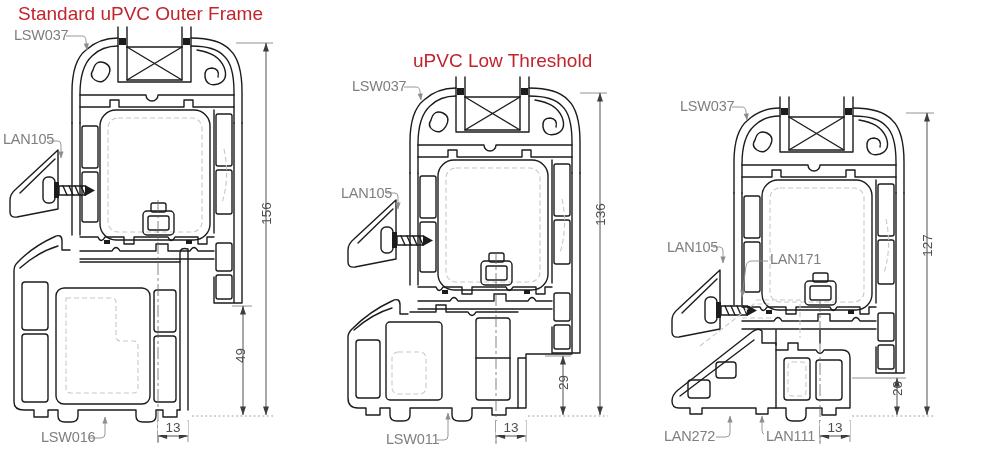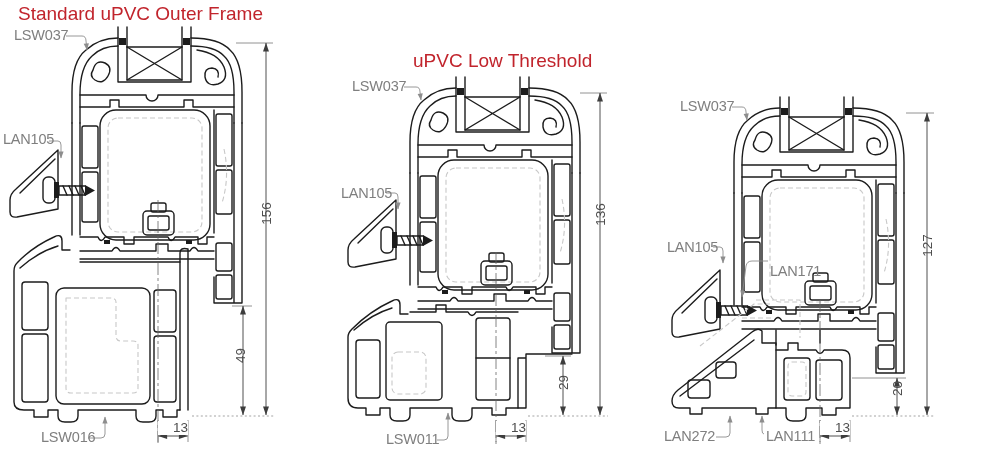--- a/index.html
+++ b/index.html
@@ -2,21 +2,21 @@
 <html><head>
 <meta charset="utf-8">
 <style>
   html,body{margin:0;padding:0;background:#fff;}
   .stage{position:relative;width:1000px;height:455px;background:#fff;overflow:hidden;
          font-family:"Liberation Sans",sans-serif;}
   .stage svg{position:absolute;left:0;top:0;}
   .ttl{position:absolute;font-size:19px;line-height:21px;color:#c1242c;white-space:nowrap;font-weight:400;}
   .lbl{position:absolute;font-size:14.5px;line-height:15px;color:#7f7f7f;white-space:nowrap;letter-spacing:-0.2px;text-align:center;}
   .dimv{position:absolute;width:44px;font-size:13.5px;line-height:15px;color:#4d4d4d;text-align:center;transform:rotate(-90deg);}
-  .dimh{position:absolute;width:30px;font-size:13.5px;line-height:14px;color:#4d4d4d;text-align:right;background:#fff;}
+  .dimh{position:absolute;width:30px;font-size:13.5px;line-height:14px;color:#4d4d4d;text-align:center;background:#fff;}
   .k{stroke:#1c1c1c;fill:none;stroke-width:1.4;stroke-linejoin:round;stroke-linecap:round;}
   .kf{fill:#1c1c1c;stroke:none;}
   .gd{stroke:#c8c8c8;fill:none;stroke-width:1.1;stroke-dasharray:5 3;stroke-linejoin:round;}
   .dim{stroke:#3d3d3d;stroke-width:0.9;fill:none;}
   .ext{stroke:#777;stroke-width:0.8;fill:none;}
   .base{stroke:#9a9a9a;stroke-width:0.9;stroke-dasharray:2 2.4;fill:none;}
   .cl{stroke:#666;stroke-width:0.8;stroke-dasharray:12 3 3 3;fill:none;}
   .ld{stroke:#8d8d8d;stroke-width:0.9;fill:none;}
 </style>
 </head>
@@ -182,21 +182,21 @@
   <span class="lbl" style="left:14px;top:28px">LSW037</span>
   <span class="lbl" style="left:3px;top:132px">LAN105</span>
   <span class="lbl" style="left:41px;top:430px">LSW016</span>
 
   <span class="lbl" style="left:352px;top:79px">LSW037</span>
   <span class="lbl" style="left:341px;top:186px">LAN105</span>
   <span class="lbl" style="left:386px;top:432px">LSW011</span>
 
   <span class="lbl" style="left:680px;top:99px">LSW037</span>
   <span class="lbl" style="left:667px;top:240px">LAN105</span>
-  <span class="lbl" style="left:770px;top:264px">LAN171</span>
+  <span class="lbl" style="left:770px;top:252px">LAN171</span>
   <span class="lbl" style="left:664px;top:429px">LAN272</span>
   <span class="lbl" style="left:766px;top:429px">LAN111</span>
 
   <span class="dimv" style="left:244px;top:206px">156</span>
   <span class="dimv" style="left:218px;top:348px">49</span>
   <span class="dimh" style="left:158px;top:421px">13</span>
 
   <span class="dimv" style="left:578px;top:207px">136</span>
   <span class="dimv" style="left:541px;top:375px">29</span>
   <span class="dimh" style="left:496px;top:421px">13</span>

